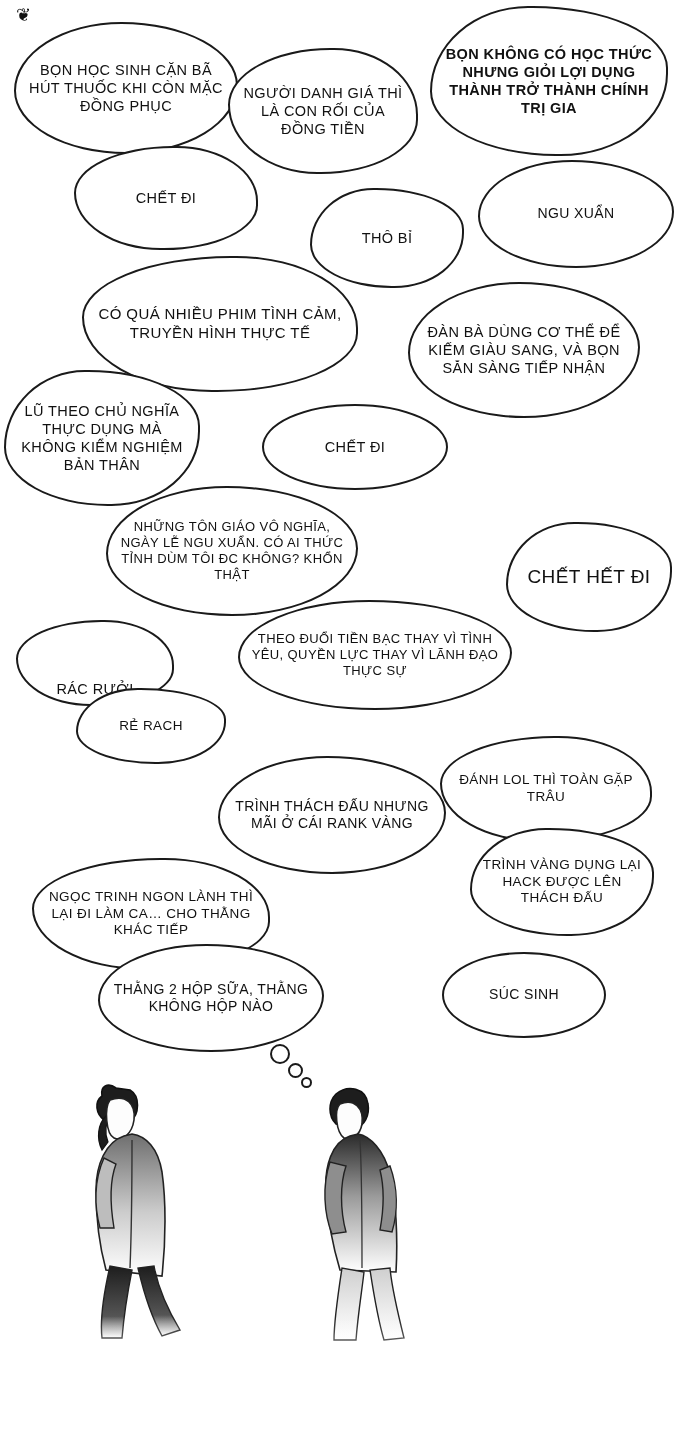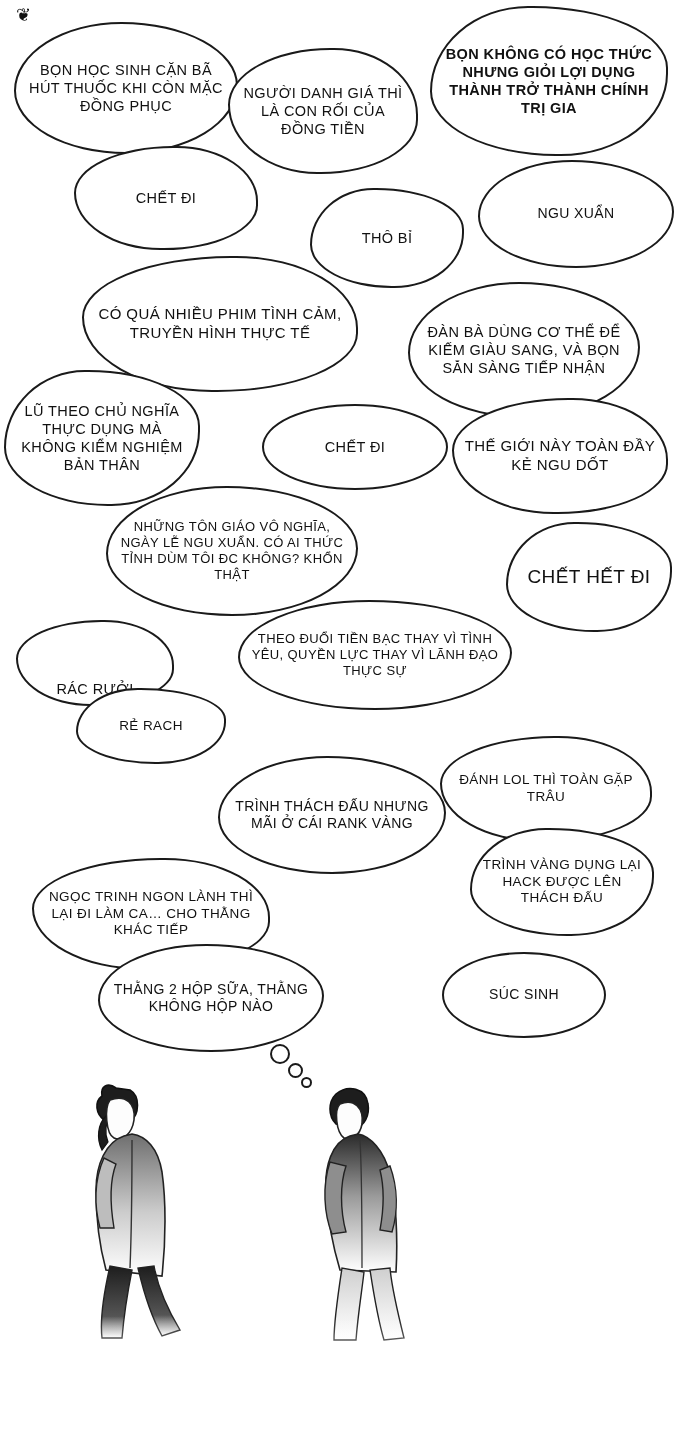--- a/index.html
+++ b/index.html
@@ -117,23 +117,20 @@
     </div>
   <div class="bubble cloud" style="left:408px; top:282px; width:232px; height:136px; font-size:14.5px;">
       <span>ĐÀN BÀ DÙNG CƠ THỂ ĐỂ KIẾM GIÀU SANG, VÀ BỌN SẴN SÀNG TIẾP NHẬN</span>
     </div>
   <div class="bubble cloud3" style="left:4px;   top:370px; width:196px; height:136px; font-size:14.5px;justify-content:center;">
       <span>LŨ THEO CHỦ NGHĨA THỰC DỤNG MÀ KHÔNG KIỂM NGHIỆM BẢN THÂN</span>
     </div>
   <div class="bubble ellipse" style="left:262px; top:404px; width:186px; height:86px;  font-size:14.5px;">
       <span>CHẾT ĐI</span>
     </div>
-  <div class="bubble cloud2" style="left:452px; top:398px; width:216px; height:116px; font-size:15px;">
-      <span>THẾ GIỚI NÀY TOÀN ĐẦY KẺ NGU DỐT</span>
-    </div>
   <div class="bubble cloud" style="left:106px; top:486px; width:252px; height:130px; font-size:13px;">
       <span>NHỮNG TÔN GIÁO VÔ NGHĨA, NGÀY LỄ NGU XUẨN. CÓ AI THỨC TỈNH DÙM TÔI ĐC KHÔNG? KHỔN THẬT</span>
     </div>
   <div class="bubble cloud3" style="left:506px; top:522px; width:166px; height:110px; font-size:19px;">
       <span>CHẾT HẾT ĐI</span>
     </div>
   <div class="bubble cloud2" style="left:16px;  top:620px; width:158px; height:86px;  font-size:14.5px;align-items:flex-end;">
       <span>RÁC RƯỞI</span>
     </div>
   <div class="bubble cloud" style="left:238px; top:600px; width:274px; height:110px; font-size:13px;">

